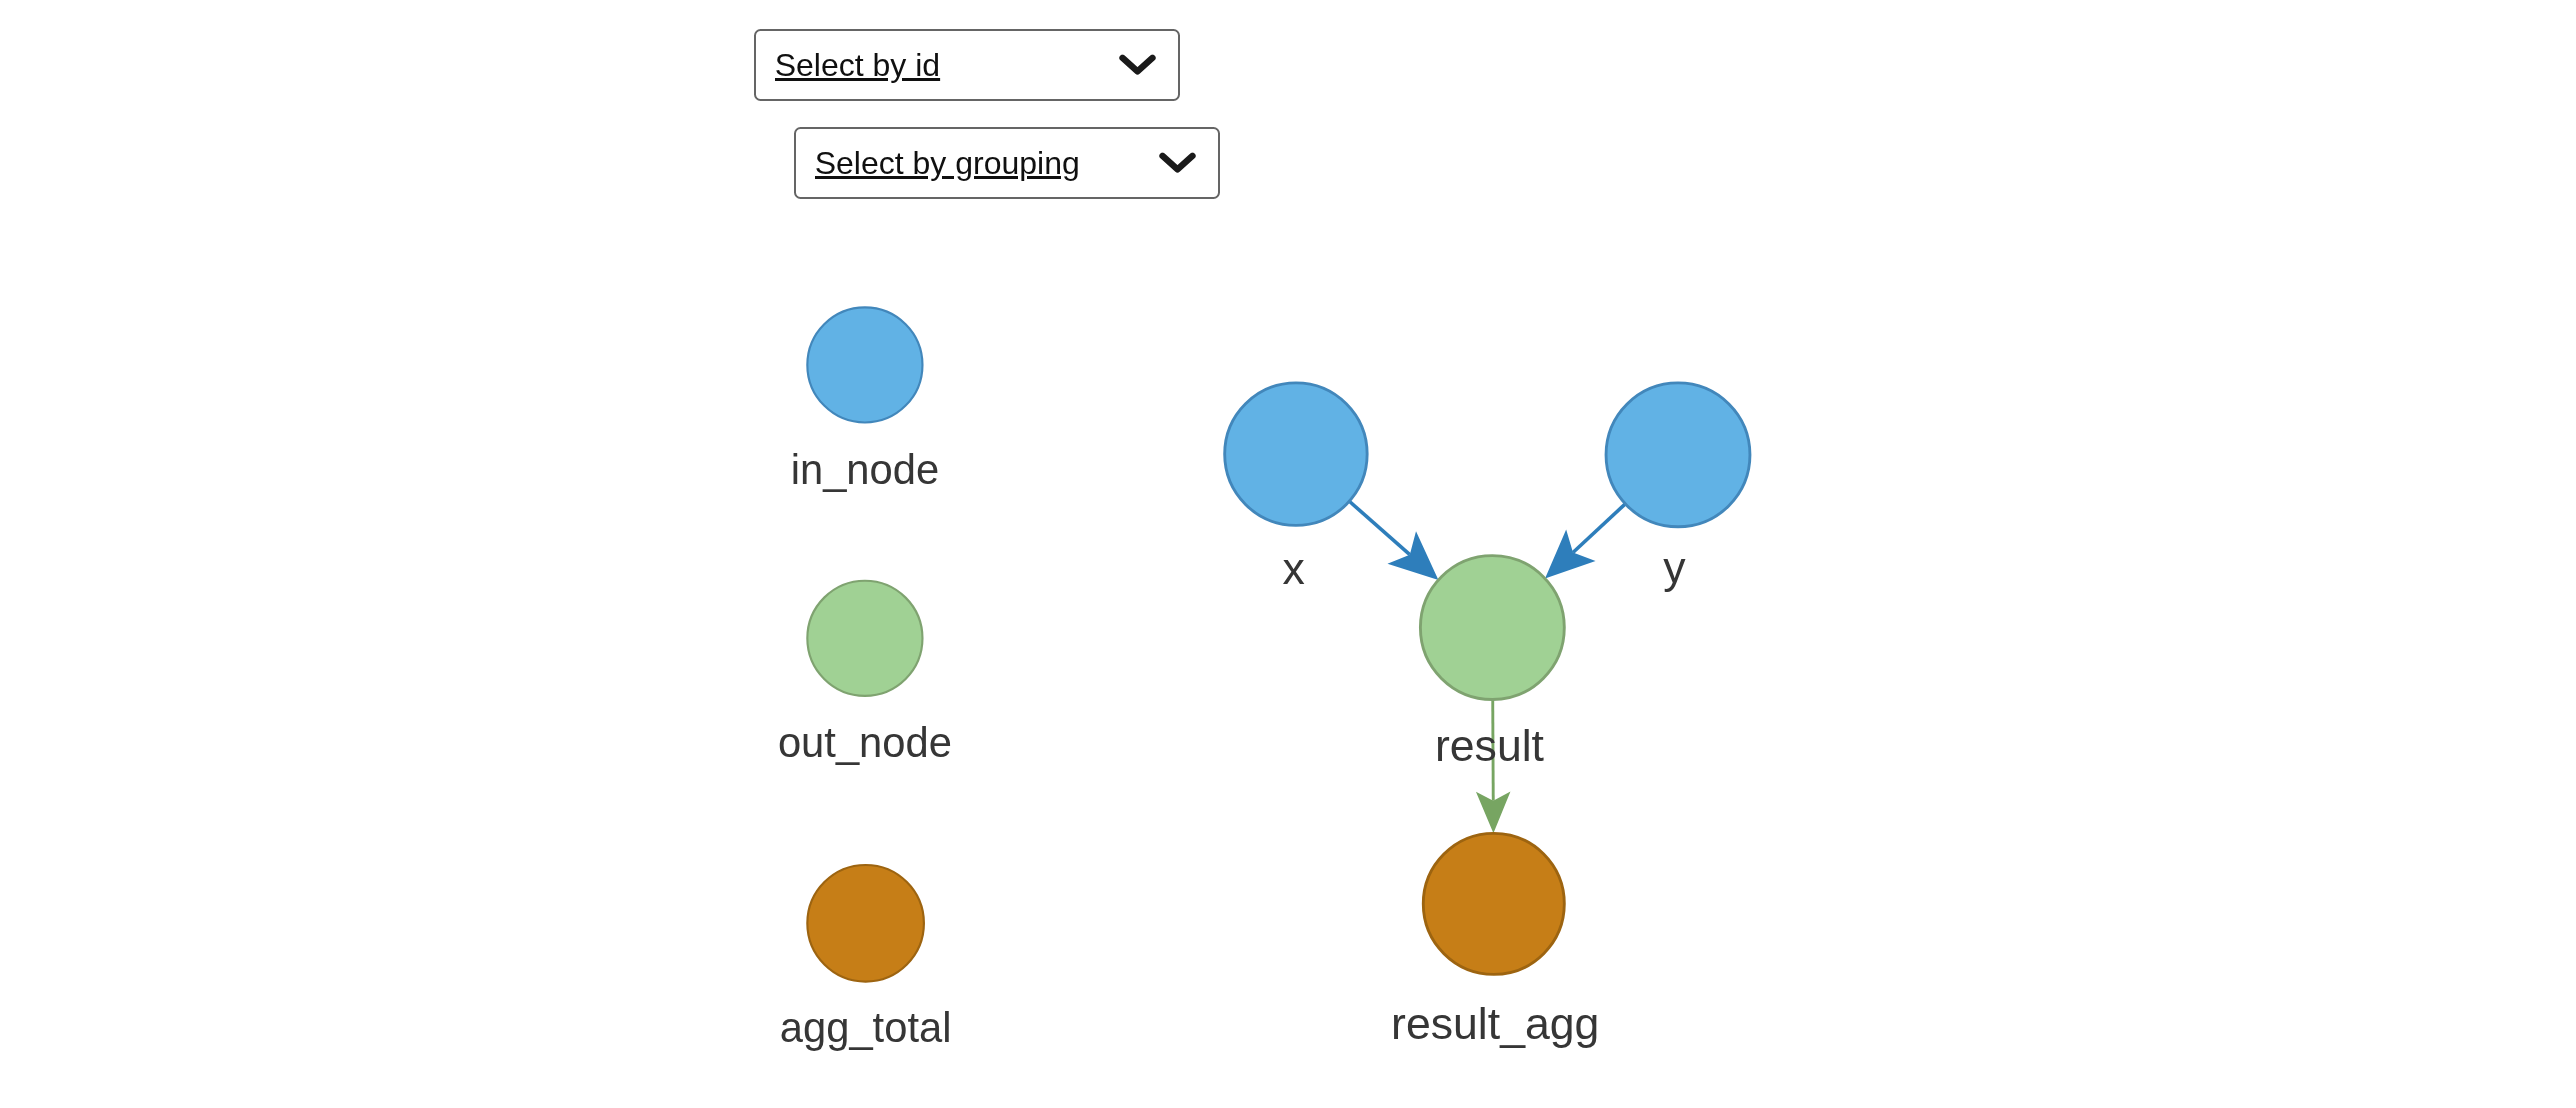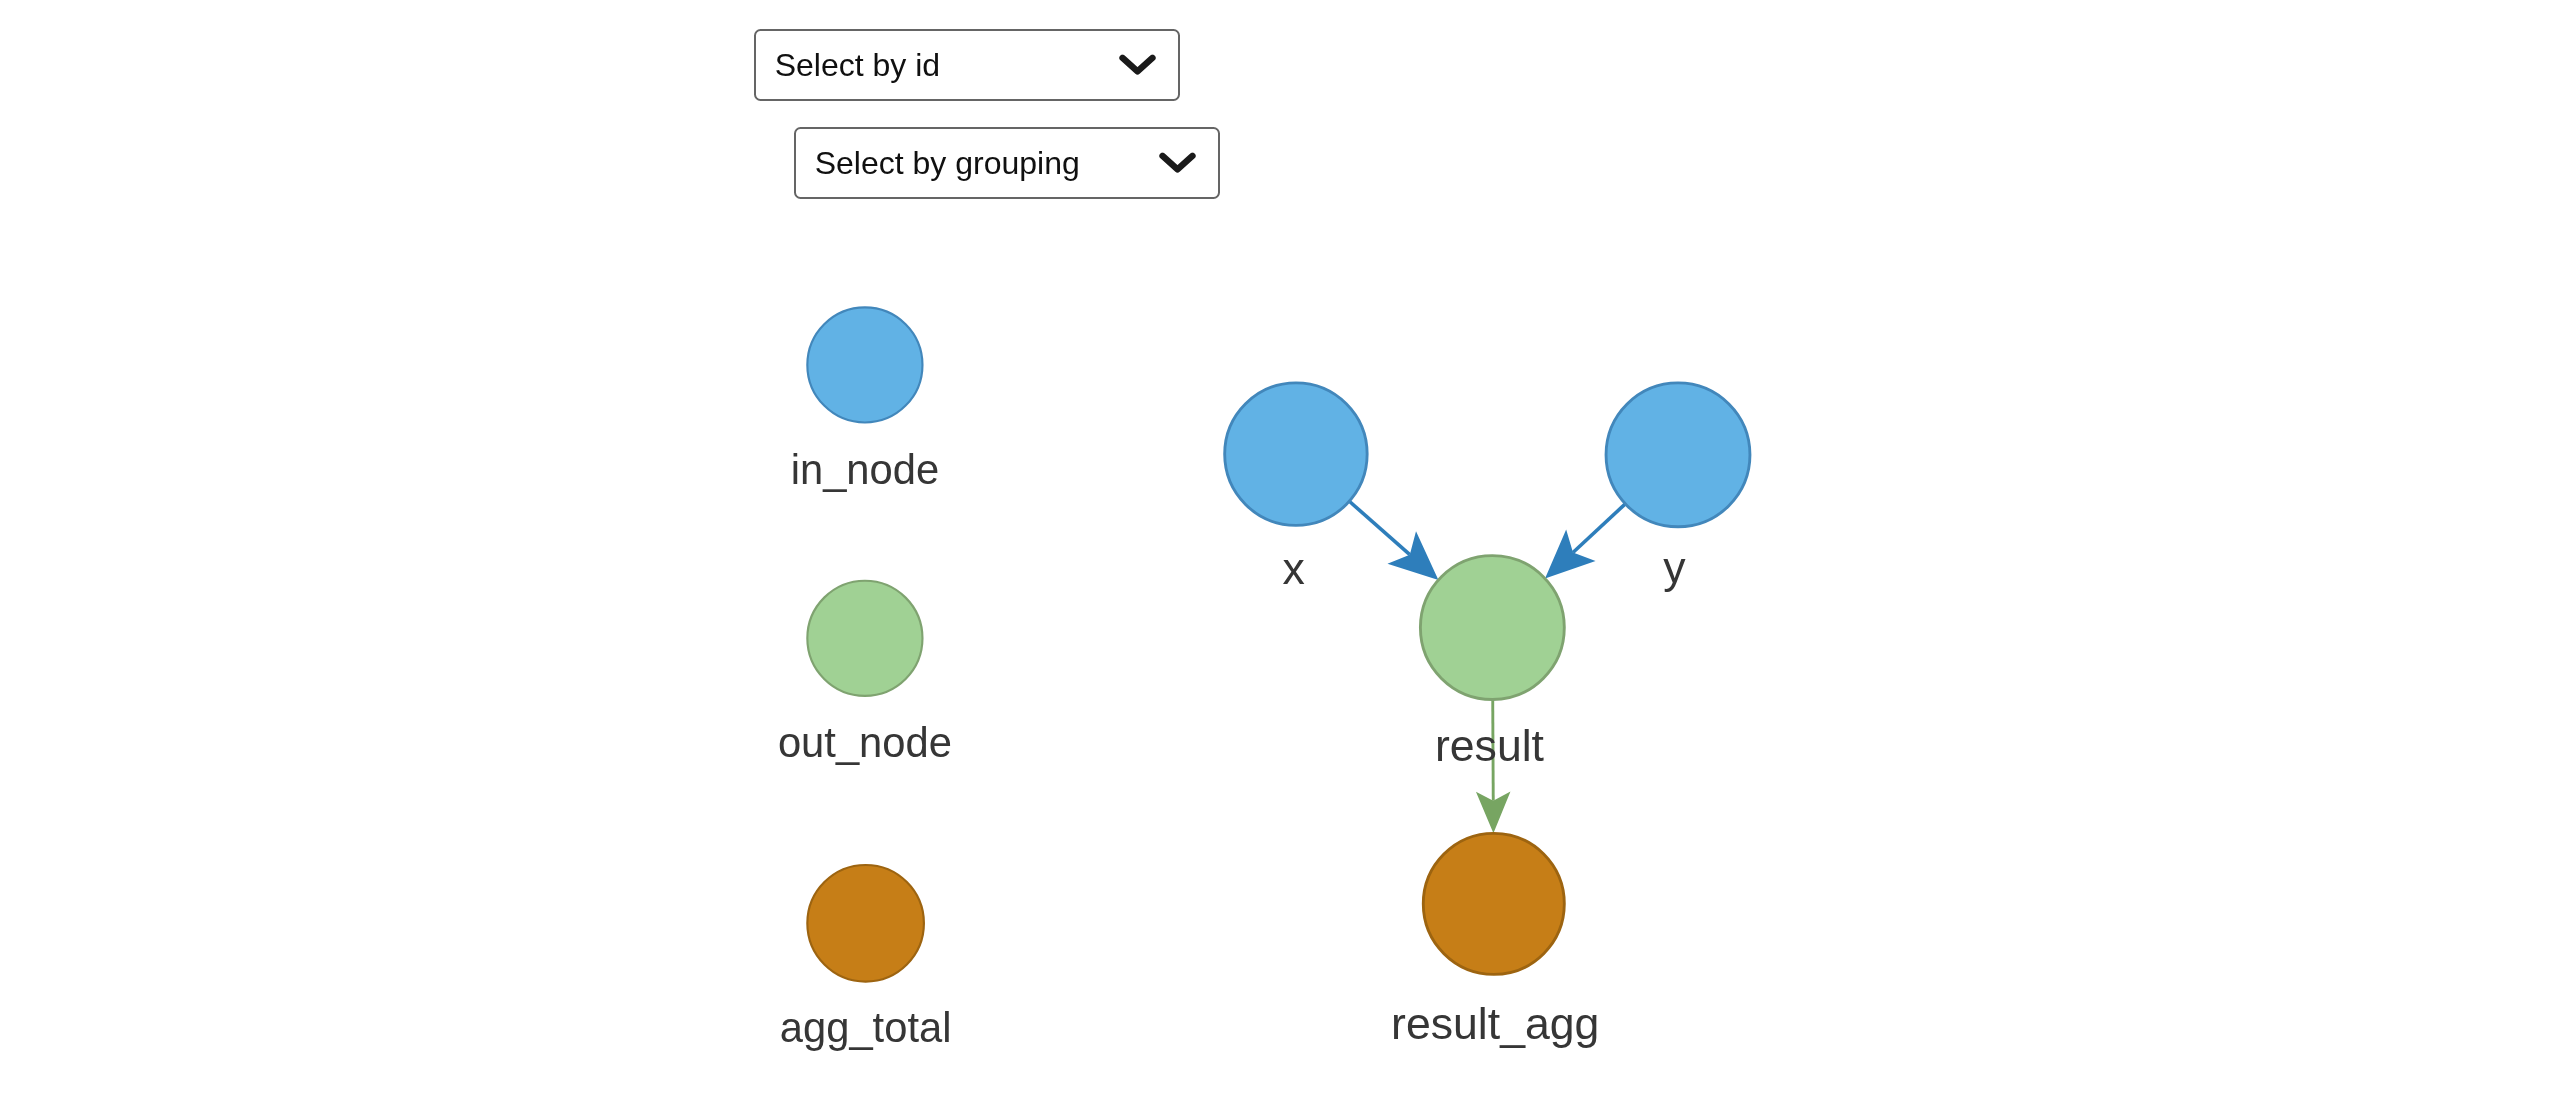--- a/index.html
+++ b/index.html
@@ -33,20 +33,21 @@
     height: 100%;
     box-sizing: border-box;
     background: #ffffff;
     color: #101010;
     border: 2.2px solid #656565;
     border-radius: 6.5px;
     font-family: "Liberation Sans", "DejaVu Sans", sans-serif;
     font-size: 32px;
     padding: 0 79px 0 18.7px;
     outline: none;
+    text-decoration: underline;
   }
   .chevron {
     position: absolute;
     right: 24.5px;
     top: 50%;
     transform: translateY(-50%);
     pointer-events: none;
     line-height: 0;
   }
   .node-label {

